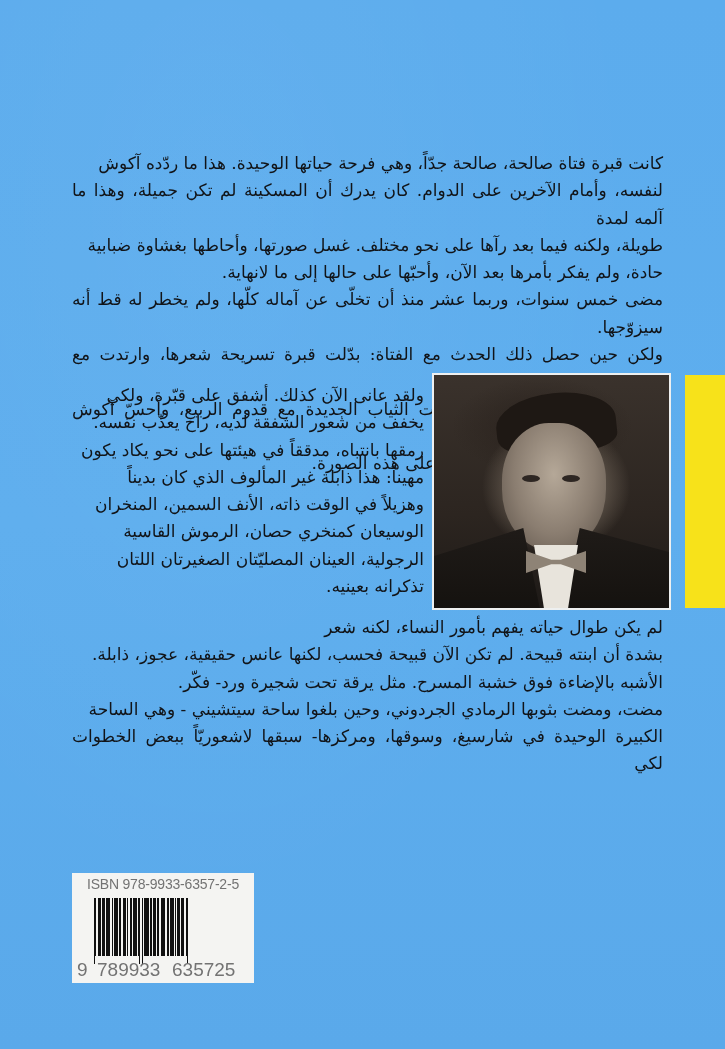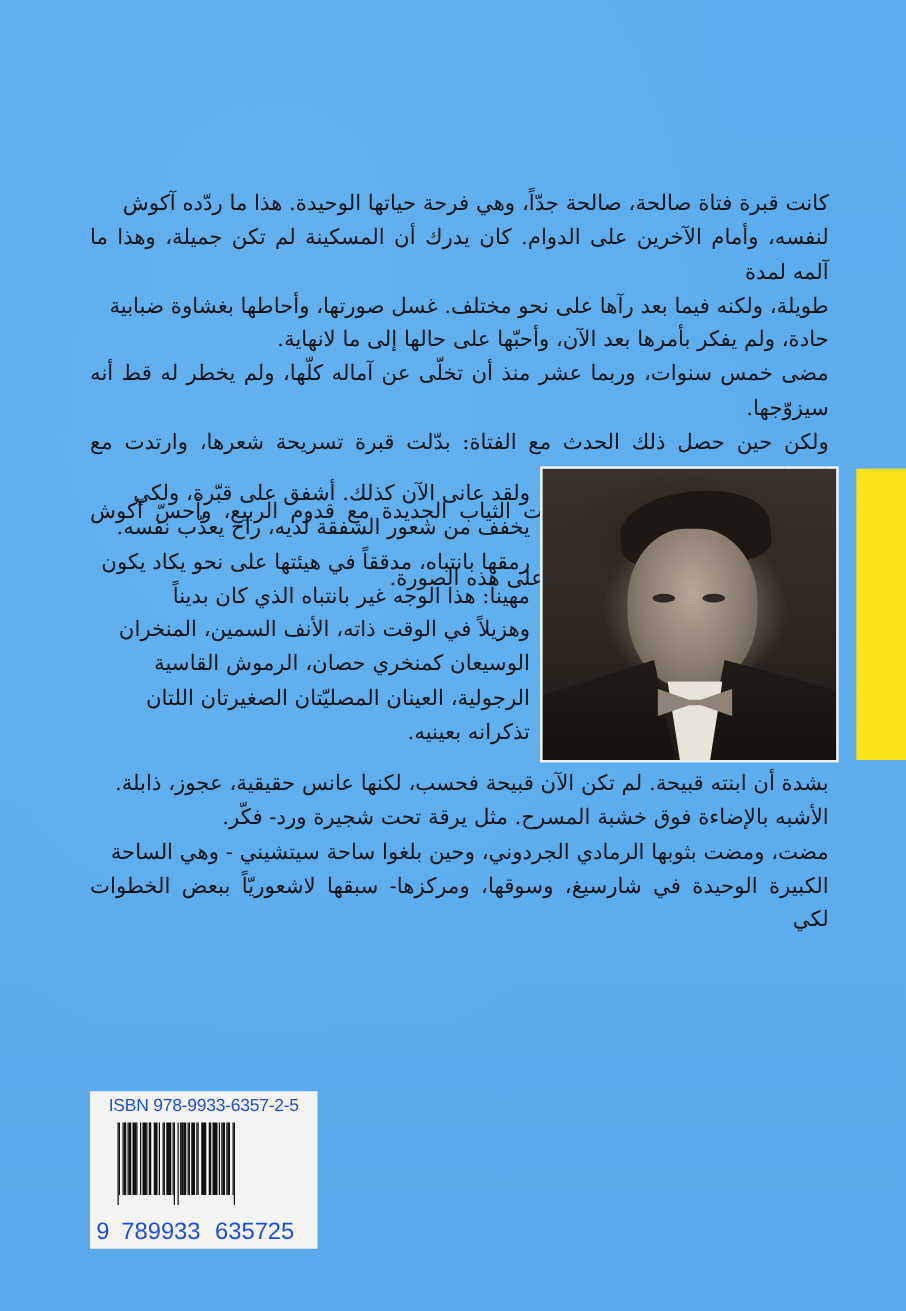--- a/index.html
+++ b/index.html
@@ -67,24 +67,24 @@
   .photo .bowtie {
     position: absolute; left: 92px; top: 176px; width: 60px; height: 22px;
     background: #8e8376;
     clip-path: polygon(0 0, 42% 40%, 58% 40%, 100% 0, 100% 100%, 58% 60%, 42% 60%, 0 100%);
   }
   .yellow-stripe {
     position: absolute; left: 685px; top: 375px; width: 40px; height: 233px;
     background: #f7e21a;
   }
   .barcode {
-    position: absolute; left: 72px; top: 873px; width: 182px; height: 126px;
+    position: absolute; left: 72px; top: 873px; width: 182px; height: 110px;
     background: #f4f4f2;
     font-family: "Liberation Sans", "DejaVu Sans", sans-serif;
-    color: #1d4ed8;
+    color: #737373;
   }
   .barcode .isbn {
     position: absolute; left: 0; right: 0; top: 3px;
     text-align: center; font-size: 14px; letter-spacing: -0.2px;
   }
   .barcode .bars {
     position: absolute; left: 22px; top: 25px; width: 154px; height: 62px;
     display: flex; align-items: flex-start;
   }
   .barcode .bars span { display: block; background: #111; height: 58px; }
@@ -110,40 +110,41 @@
   <p>مضى خمس سنوات، وربما عشر منذ أن تخلّى عن آماله كلّها، ولم يخطر له قط أنه سيزوّجها.</p>
   <p>ولكن حين حصل ذلك الحدث مع الفتاة: بدّلت قبرة تسريحة شعرها، وارتدت مع انقضاء</p>
   <p>الخريف معطفها الشتائي، ولبست الثياب الجديدة مع قدوم الربيع، وأحسّ آكوش بالحزن</p>
   <p class="last-line" style="padding-right:78px">لأنه لم يألف أن يراها على هذه الصورة.</p>
 </div>
 
 <div class="text-block" id="block-beside">
   <p>ولقد عانى الآن كذلك. أشفق على قبّرة، ولكي</p>
   <p>يخفف من شعور الشفقة لديه، راح يعذّب نفسه.</p>
   <p>رمقها بانتباه، مدققاً في هيئتها على نحو يكاد يكون</p>
-  <p>مهيناً: هذا الوجه غير بانتباه الذي كان بديناً</p>
+  <p>مهيناً: هذا ذابلة غير المألوف الذي كان بديناً</p>
   <p>وهزيلاً في الوقت ذاته، الأنف السمين، المنخران</p>
   <p>الوسيعان كمنخري حصان، الرموش القاسية</p>
   <p>الرجولية، العينان المصليّتان الصغيرتان اللتان</p>
   <p class="last-line">تذكرانه بعينيه.</p>
 </div>
 
 <div class="photo">
   <div class="hair"></div>
   <div class="face"></div>
   <div class="eye l"></div>
   <div class="eye r"></div>
   <div class="suit"></div>
   <div class="collar"></div>
   <div class="bowtie"></div>
 </div>
 
 <div class="yellow-stripe"></div>
 
 <div class="text-block" id="block-bottom">
+  <p class="last-line" style="padding-right:0; padding-left:0; text-align:right;">لم يكن طوال حياته يفهم بأمور النساء، لكنه شعر</p>
   <p>بشدة أن ابنته قبيحة. لم تكن الآن قبيحة فحسب، لكنها عانس حقيقية، عجوز، ذابلة.</p>
   <p class="last-line">الأشبه بالإضاءة فوق خشبة المسرح. مثل يرقة تحت شجيرة ورد- فكّر.</p>
   <p>مضت، ومضت بثوبها الرمادي الجردوني، وحين بلغوا ساحة سيتشيني - وهي الساحة</p>
   <p>الكبيرة الوحيدة في شارسيغ، وسوقها، ومركزها- سبقها لاشعوريّاً ببعض الخطوات لكي</p>
 </div>
 
 <div class="barcode">
   <div class="isbn">ISBN 978-9933-6357-2-5</div>
   <div class="bars" id="bars">
       <span class="long" style="width: 1.15px;"></span>

